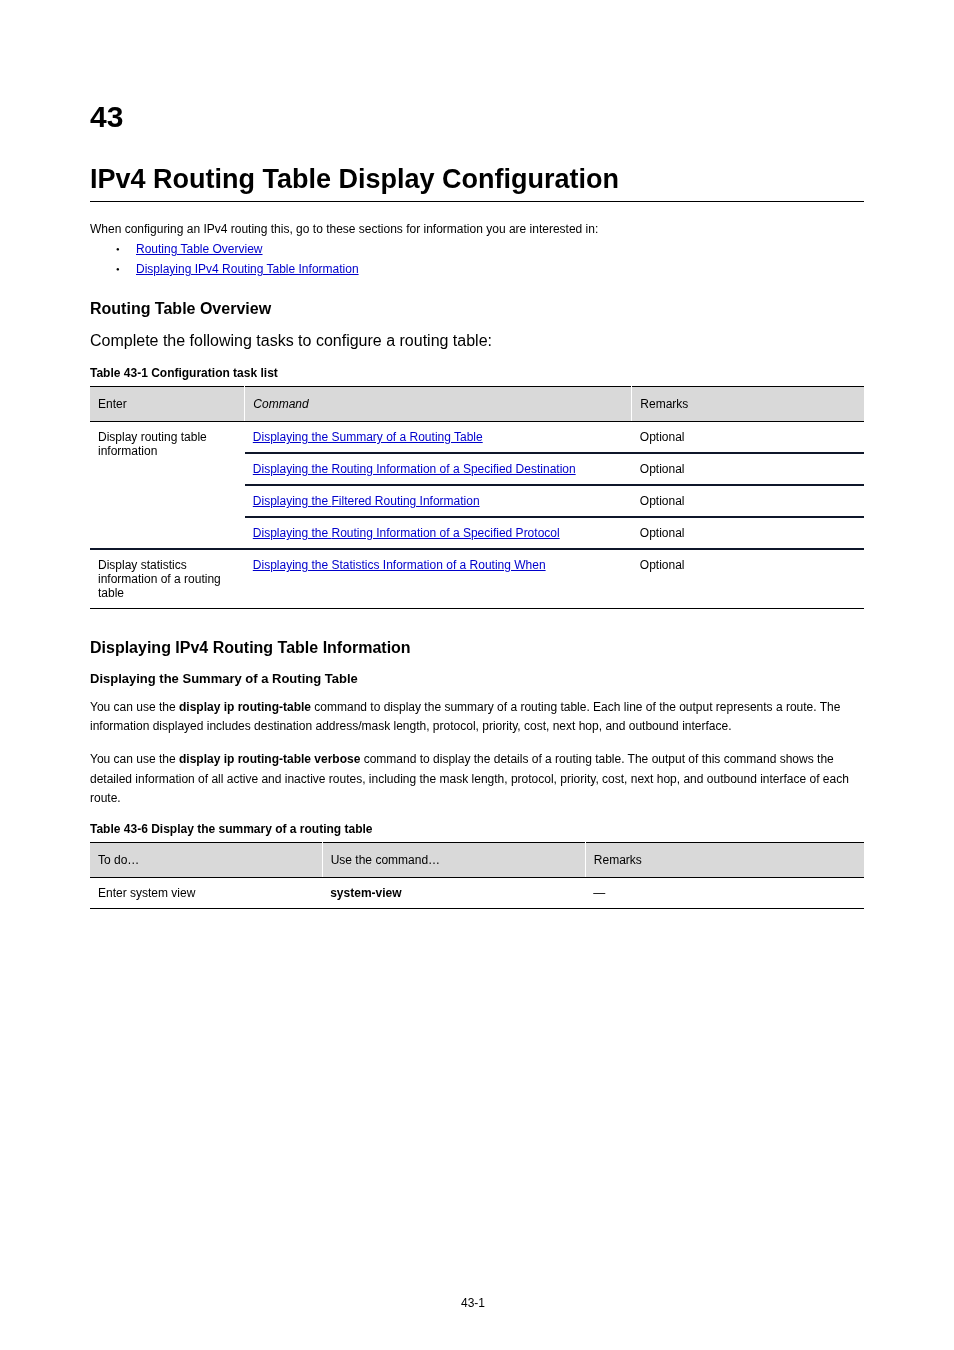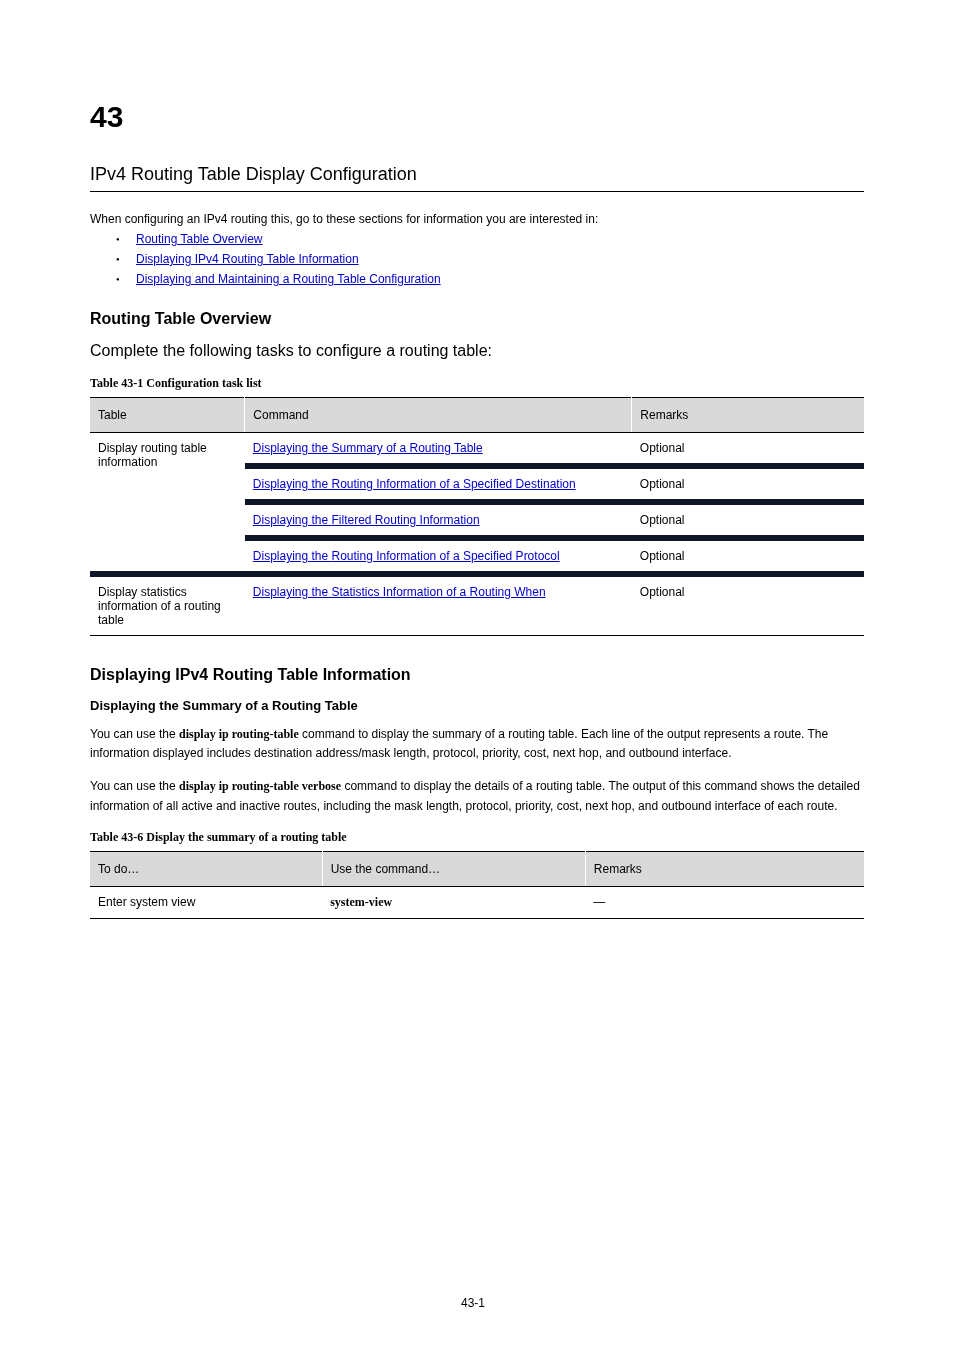--- a/index.html
+++ b/index.html
@@ -14,22 +14,22 @@
     height: 1350px;
     position: relative;
     padding: 100px 90px 40px 90px;
   }
   .chapter-num {
     font-size: 30px;
     font-weight: bold;
     margin-bottom: 30px;
   }
   .chapter-title {
-    font-size: 18px;
-    font-weight: normal;
+    font-size: 27px;
+    font-weight: bold;
     margin-bottom: 6px;
   }
   .hr-line {
     border: none;
     border-top: 1px solid #000;
     margin-bottom: 20px;
   }
   .intro-text {
     font-size: 12px;
     margin-bottom: 6px;
@@ -89,49 +89,48 @@
     border-left: none;
   }
   table th:last-child {
     border-right: none;
   }
   table td {
     font-size: 12px;
     text-align: left;
     vertical-align: top;
     padding: 8px 8px;
-    border-bottom: 6px solid #0f172a;
+    border-bottom: 2px solid #0f172a;
   }
   table tr.last-row td {
     border-bottom: 1.5px solid #000;
     margin-left: 28px;
   }
   .link {
     color: #0000cc;
     text-decoration: underline;
   }
   .col-task { width: 20%; }
-  .col-cmd { width: 50%; }
+  .col-cmd { width: 50%; font-style: italic; }
   .col-remarks { width: 30%; }
   .col2-to { width: 30%; }
   .col2-use { width: 34%; }
   .col2-remarks { width: 36%; }
   .subheading {
     font-size: 13px;
     font-weight: bold;
     margin-bottom: 12px;
   }
   .para {
     font-size: 12px;
     line-height: 1.6;
     margin-bottom: 14px;
   }
   .mono {
     font-weight: bold;
-    font-family: Liberation Serif, serif;
   }
   .page-number {
     position: absolute;
     bottom: 40px;
     left: 0;
     right: 8px;
     text-align: center;
     font-size: 12px;
   }
   .dash {
@@ -143,32 +142,31 @@
 
 <div class="chapter-num">43</div>
 <div class="chapter-title">IPv4 Routing Table Display Configuration</div>
 <hr class="hr-line">
 
 <p class="intro-text">When configuring an IPv4 routing this, go to these sections for information you are interested in:</p>
 
 <ul class="bullet-list">
   <li><a class="link">Routing Table Overview</a></li>
   <li><a class="link">Displaying IPv4 Routing Table Information</a></li>
-  <li><a class="link">Displaying and Maintaining a Routing Table Configuration</a></li>
 </ul>
 
 <div class="section-heading">Routing Table Overview</div>
 <p class="subsection-text">Complete the following tasks to configure a routing table:</p>
 
 <p class="caption"><span class="mono">Table 43-1 Configuration task list</span></p>
 
 <table>
   <thead>
     <tr>
-      <th class="col-task">Table</th>
+      <th class="col-task">Enter</th>
       <th class="col-cmd">Command</th>
       <th class="col-remarks">Remarks</th>
     </tr>
   </thead>
   <tbody>
     <tr>
       <td rowspan="4">Display routing table information</td>
       <td><a class="link">Displaying the Summary of a Routing Table</a></td>
       <td>Optional</td>
     </tr>

